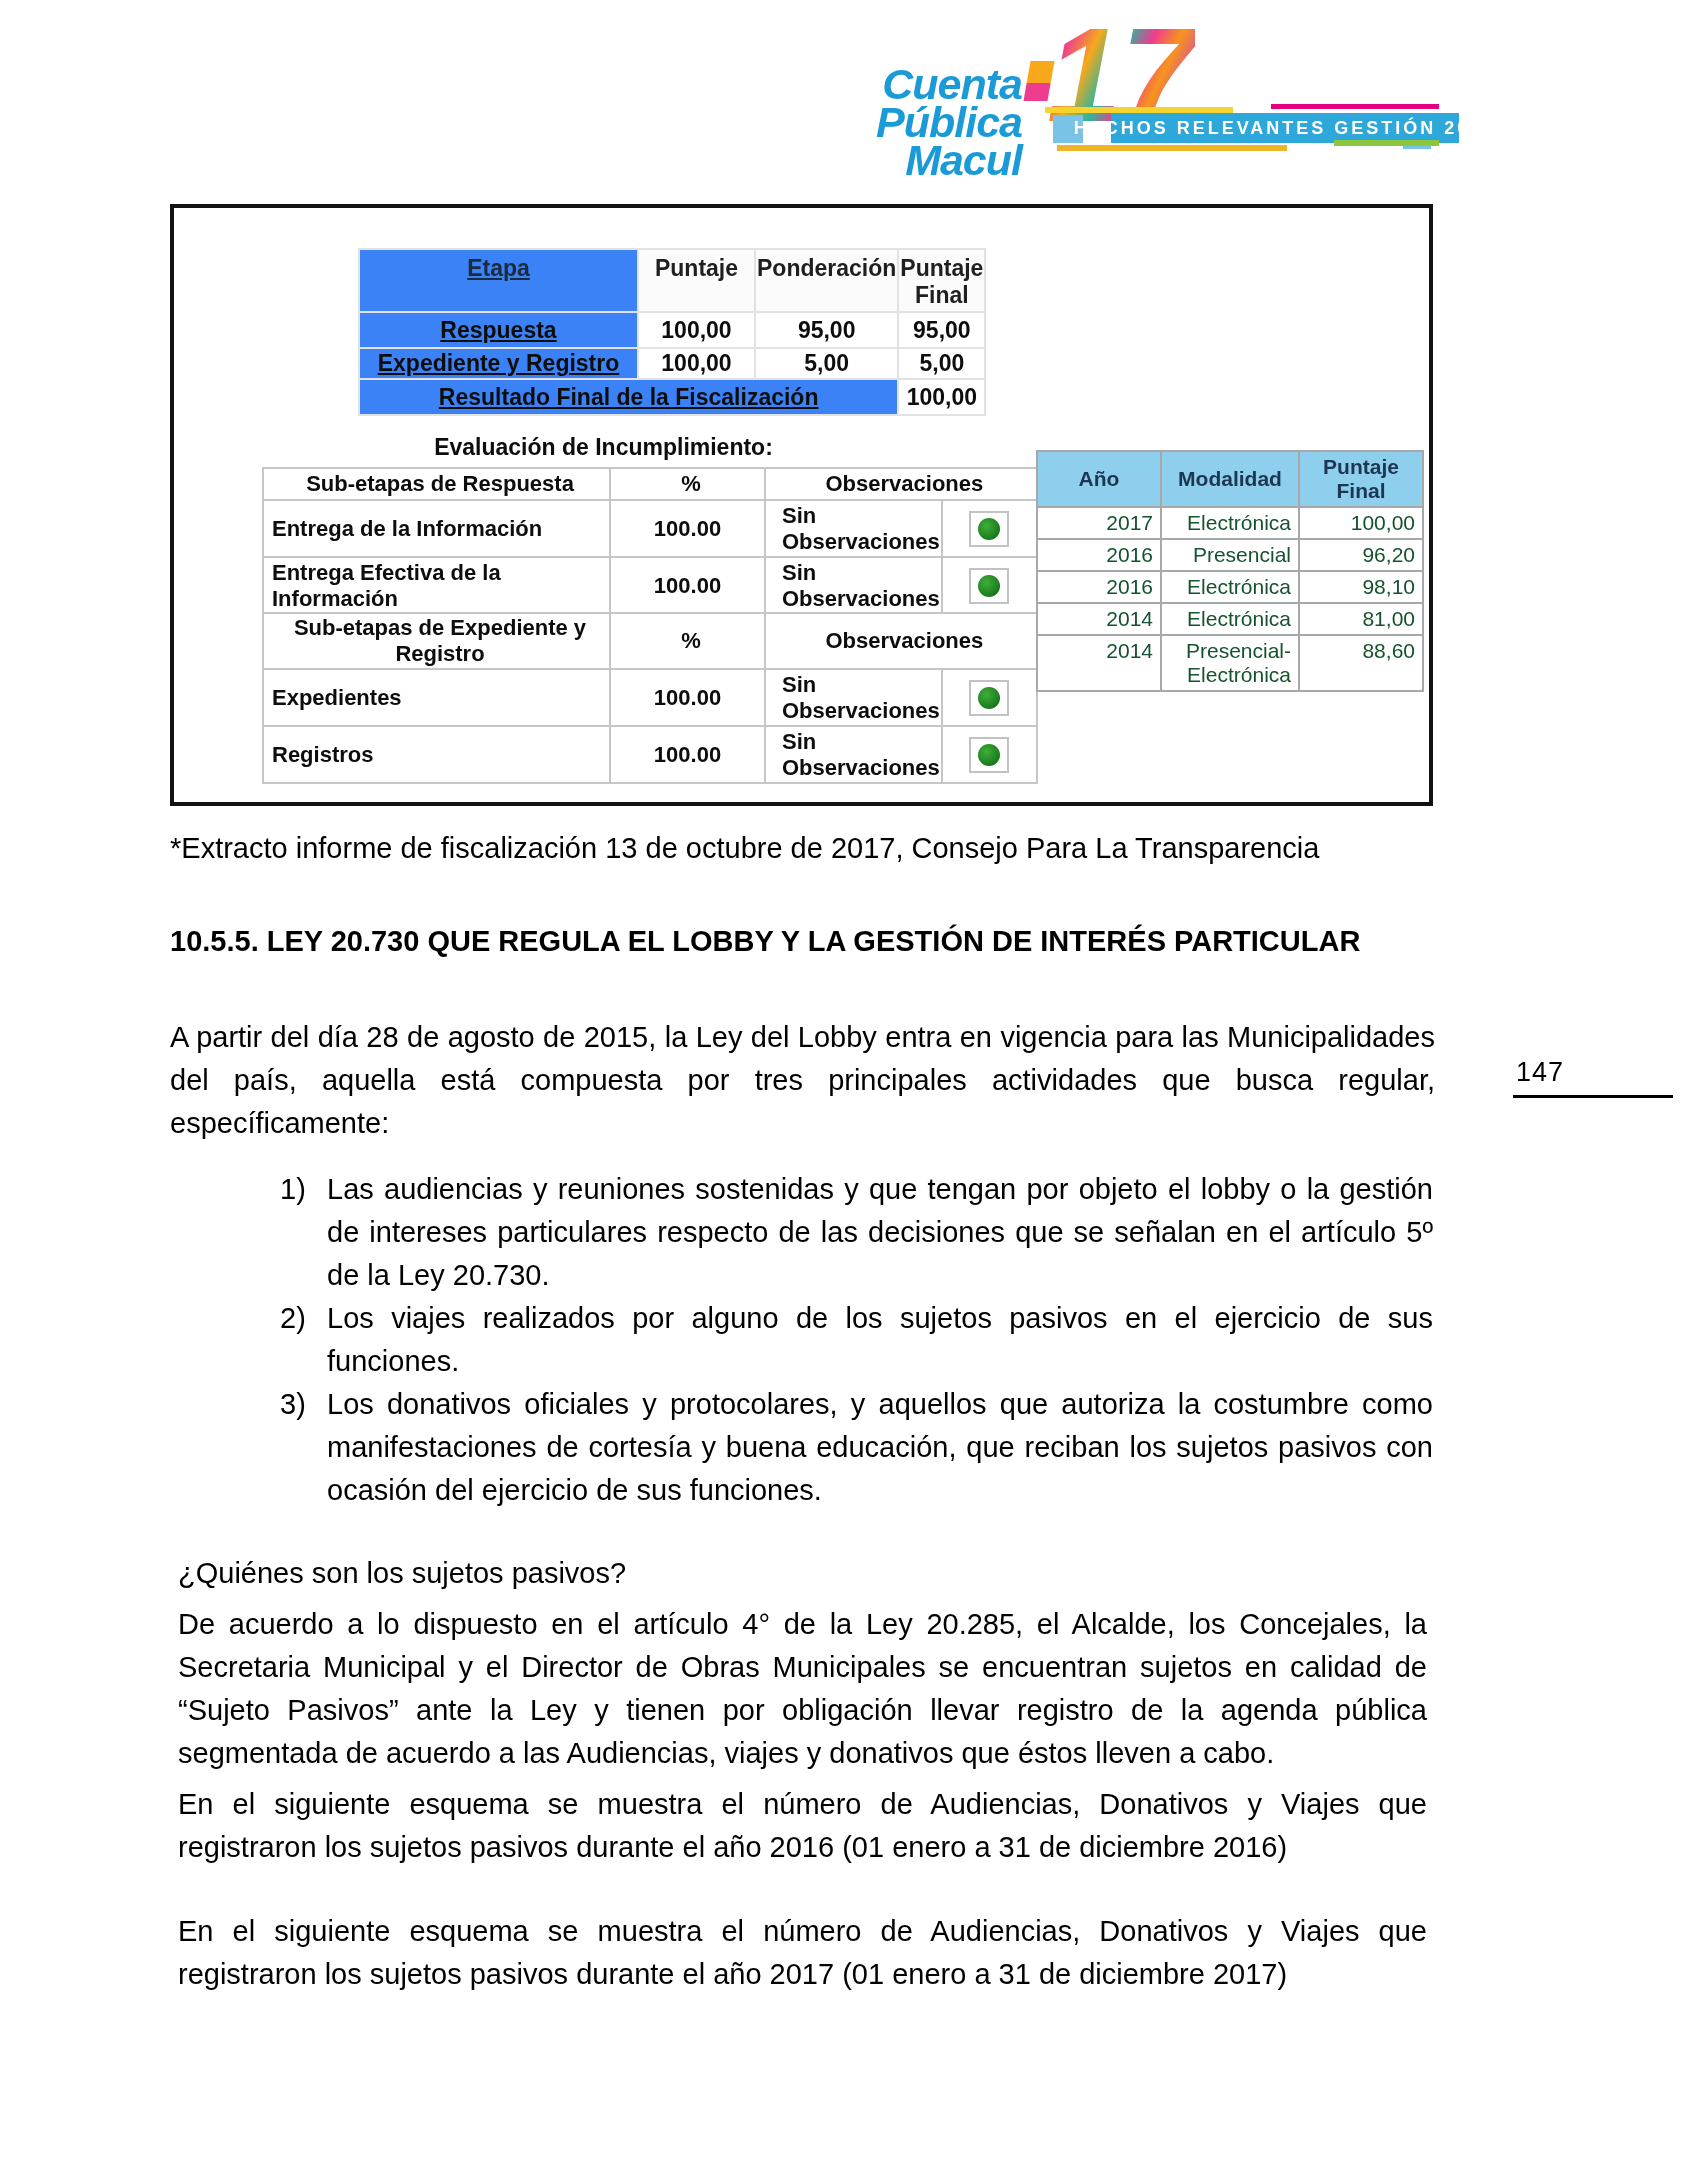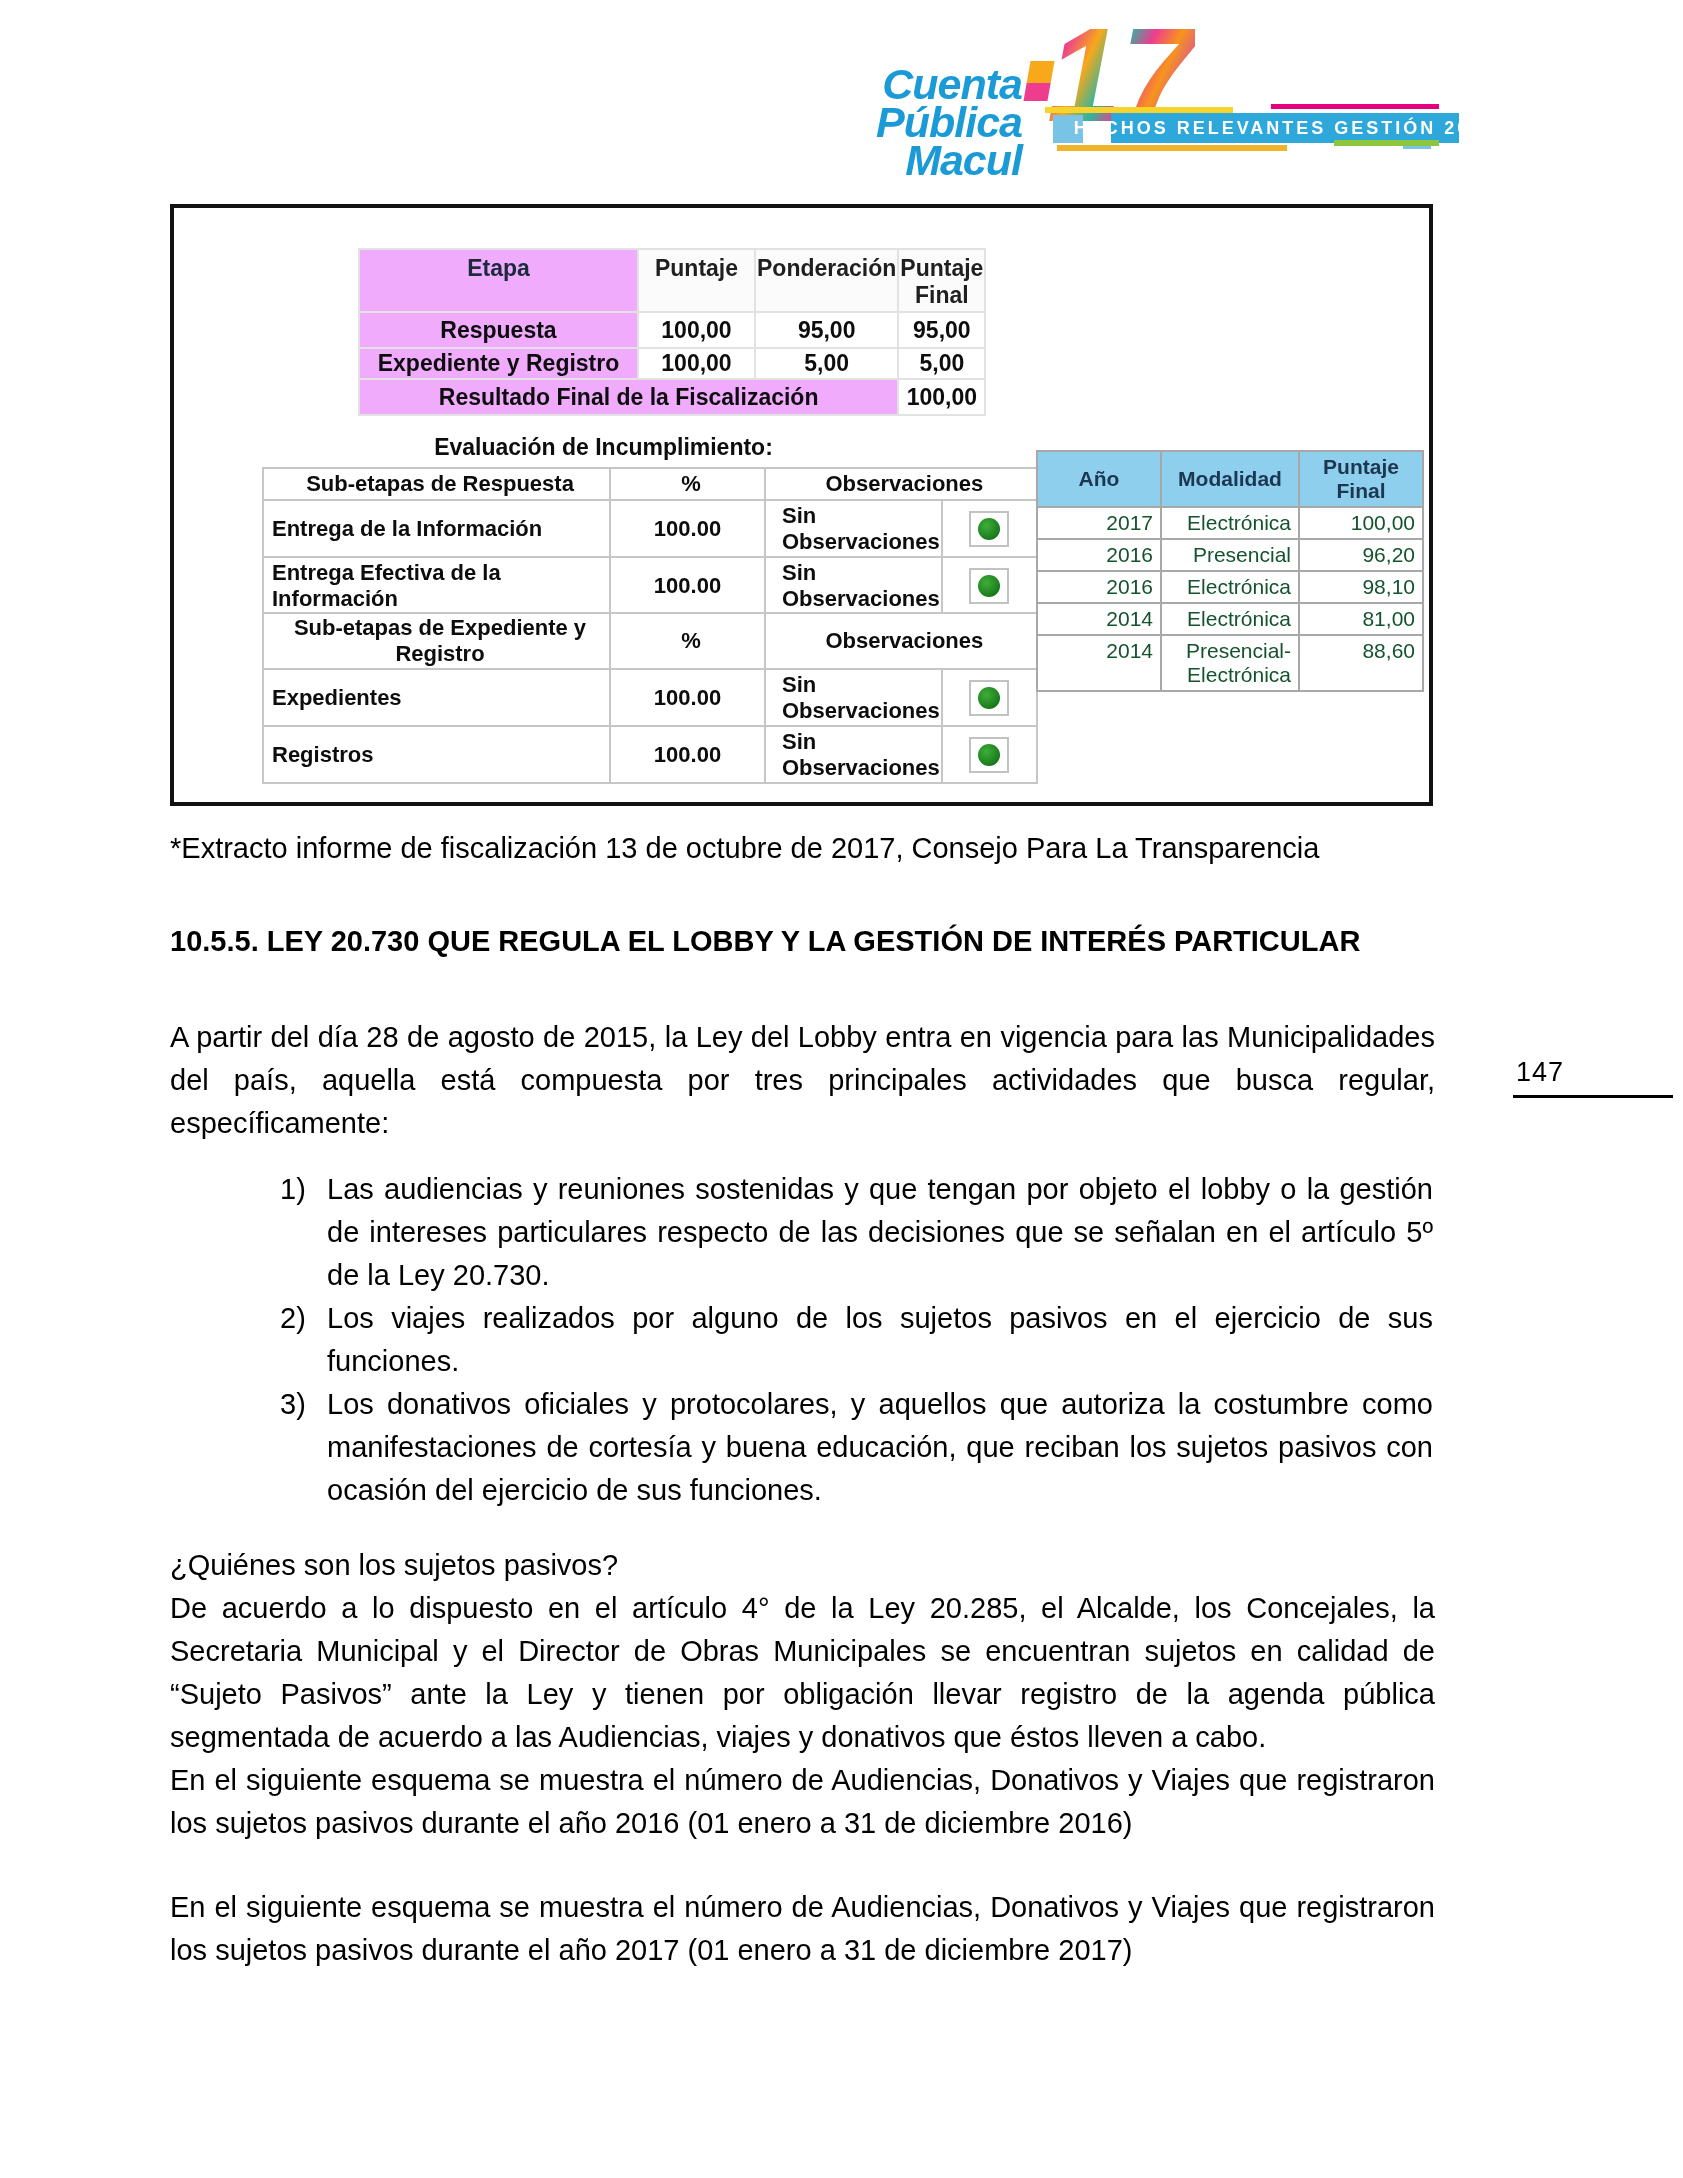--- a/index.html
+++ b/index.html
@@ -33,21 +33,21 @@
 
   
   .frame { position:absolute; left:170px; top:204px; width:1255px; height:594px;
            border:4px solid #121212; background:#fff; }
 
   table { border-collapse:collapse; table-layout:fixed; }
 
   
   .t1 { position:absolute; left:184px; top:40px; }
   .t1 td { border:2px solid #e2e2e2; text-align:center; font-weight:bold; overflow:hidden; }
-  .t1 .blue { background:#f0abfc; color:#1b2b3c; }
+  .t1 .blue { background:#3b82f6; color:#1b2b3c;text-decoration:underline; }
   .t1 .hd  { background:#fbfbfb; color:#1f1f1f; font-size:23px; vertical-align:top; padding-top:5px; }
   .t1 .hde { font-size:23px; vertical-align:top; padding-top:5px; }
   .t1 .val { font-size:23px; color:#0d0d0d; }
 
   
   .evalhead { position:absolute; left:88px; top:226px; width:683px; text-align:center;
               font-size:23px; font-weight:bold; color:#0d0d0d; }
 
   
   .t2 { font-size:22px; position:absolute; left:88px; }
@@ -80,21 +80,21 @@
              line-height:43px; text-align:justify; }
   .pagenum      { position:absolute; left:1516px; top:1057px; font-size:27px; letter-spacing:1px; }
   .pagenum-line { position:absolute; left:1513px; top:1095px; width:160px; height:3px; background:#000; }
 
   .list { position:absolute; left:280px; top:1168px; width:1153px; font-size:29px; line-height:43px; }
   .list-item { display:flex; }
   .list-num  { width:47px; flex:none; }
   .list-text { flex:1; text-align:justify; }
 
   .flow { position:absolute; left:170px; top:1544px; width:1265px; font-size:29px; line-height:43px; }
-  .flow p { margin:0; text-align:justify; }
+  .flow p { margin:8px; text-align:justify; }
   .flow .q { text-align:left; }
   .flow .gap { margin-top:41px; }
 </style>
 </head>
 <body>
 
 <div class="page">
 
   <div class="logo-words">
     <div>Cuenta</div>

